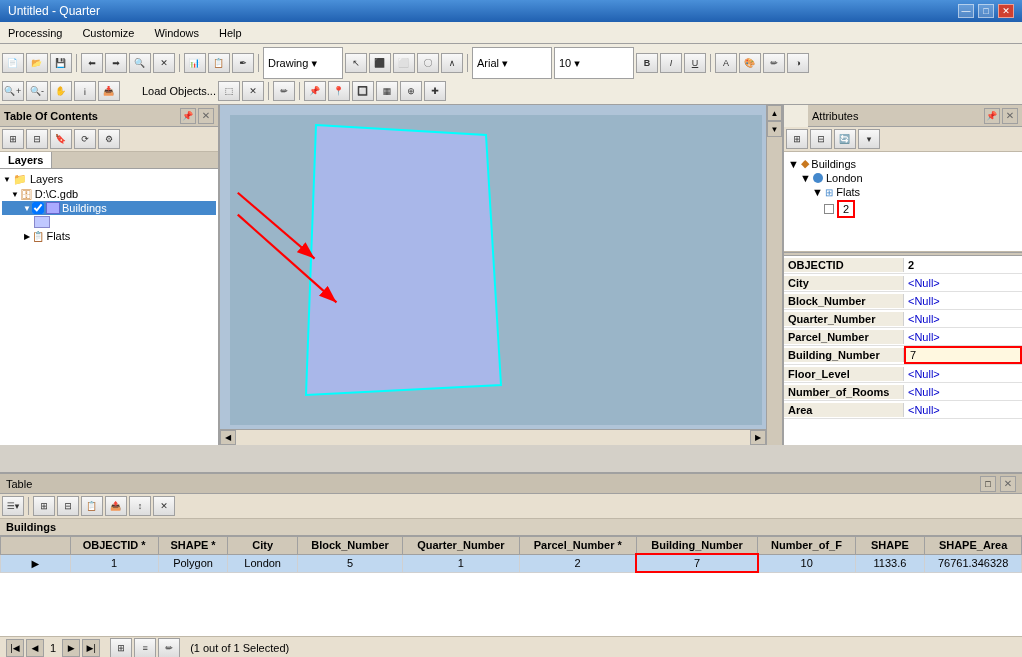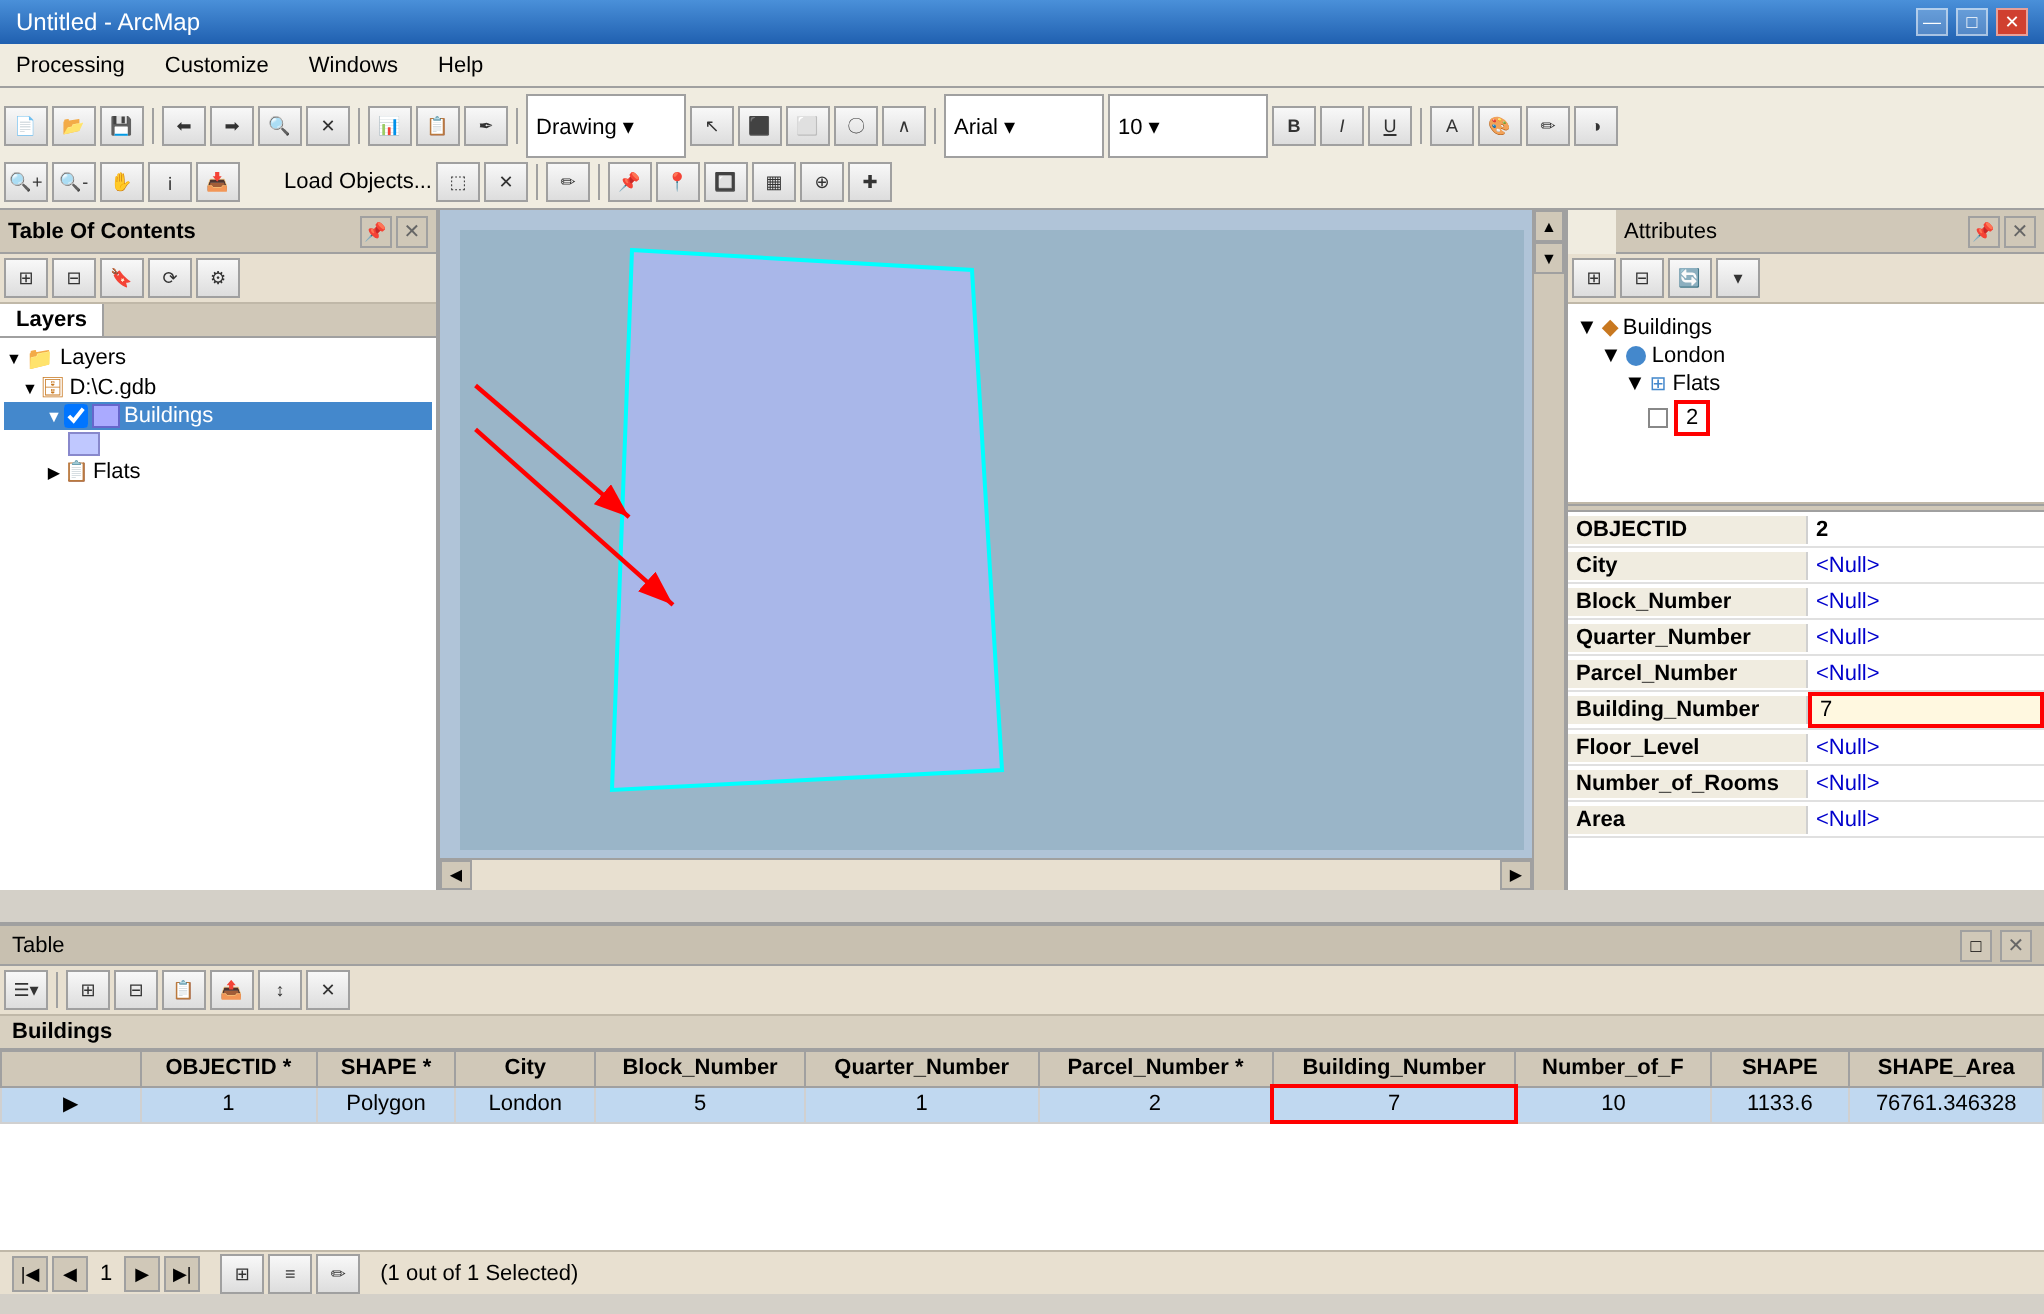--- a/index.html
+++ b/index.html
@@ -156,21 +156,21 @@
       flex: 1; padding: 1px 4px; font-size: 11px;
     }
     .attr-value-highlight {
       border: 2px solid red; background: #fff8e0;
     }
     .attr-value-null { color: #0000cc; }
     .attr-objectid { font-weight: bold; }
 
     
     .bottom-panel {
-      position: absolute; bottom: 11px; left: 0; right: 0;
+      position: absolute; bottom: 0; left: 0; right: 0;
       background: #f0ece0; border-top: 2px solid #a0a0a0;
       height: 185px;
     }
     .table-header-bar {
       display: flex; align-items: center; justify-content: space-between;
       background: #c8c0b0; padding: 2px 6px; height: 20px;
       border-bottom: 1px solid #a0a0a0;
     }
     .table-toolbar {
       display: flex; align-items: center; gap: 2px; padding: 2px;
@@ -216,21 +216,21 @@
     .icon-dot { width: 10px; height: 10px; border-radius: 50%; background: #4488cc; display: inline-block; }
     .icon-grid { color: #4488cc; font-size: 10px; }
     .icon-square-outline { width: 10px; height: 10px; border: 1px solid #888; display: inline-block; }
 
     .close-x { font-size: 10px; color: #666; cursor: pointer; }
   </style>
 </head>
 <body>
 
 <div class="title-bar">
-  <span>Untitled - ArcMap</span>
+  <span>Untitled - Quarter</span>
   <div class="title-bar-buttons">
     <div class="title-btn">—</div>
     <div class="title-btn">□</div>
     <div class="title-btn close">✕</div>
   </div>
 </div>
 
 <div class="menu-bar">
   <span class="menu-item">Processing</span>
   <span class="menu-item">Customize</span>

